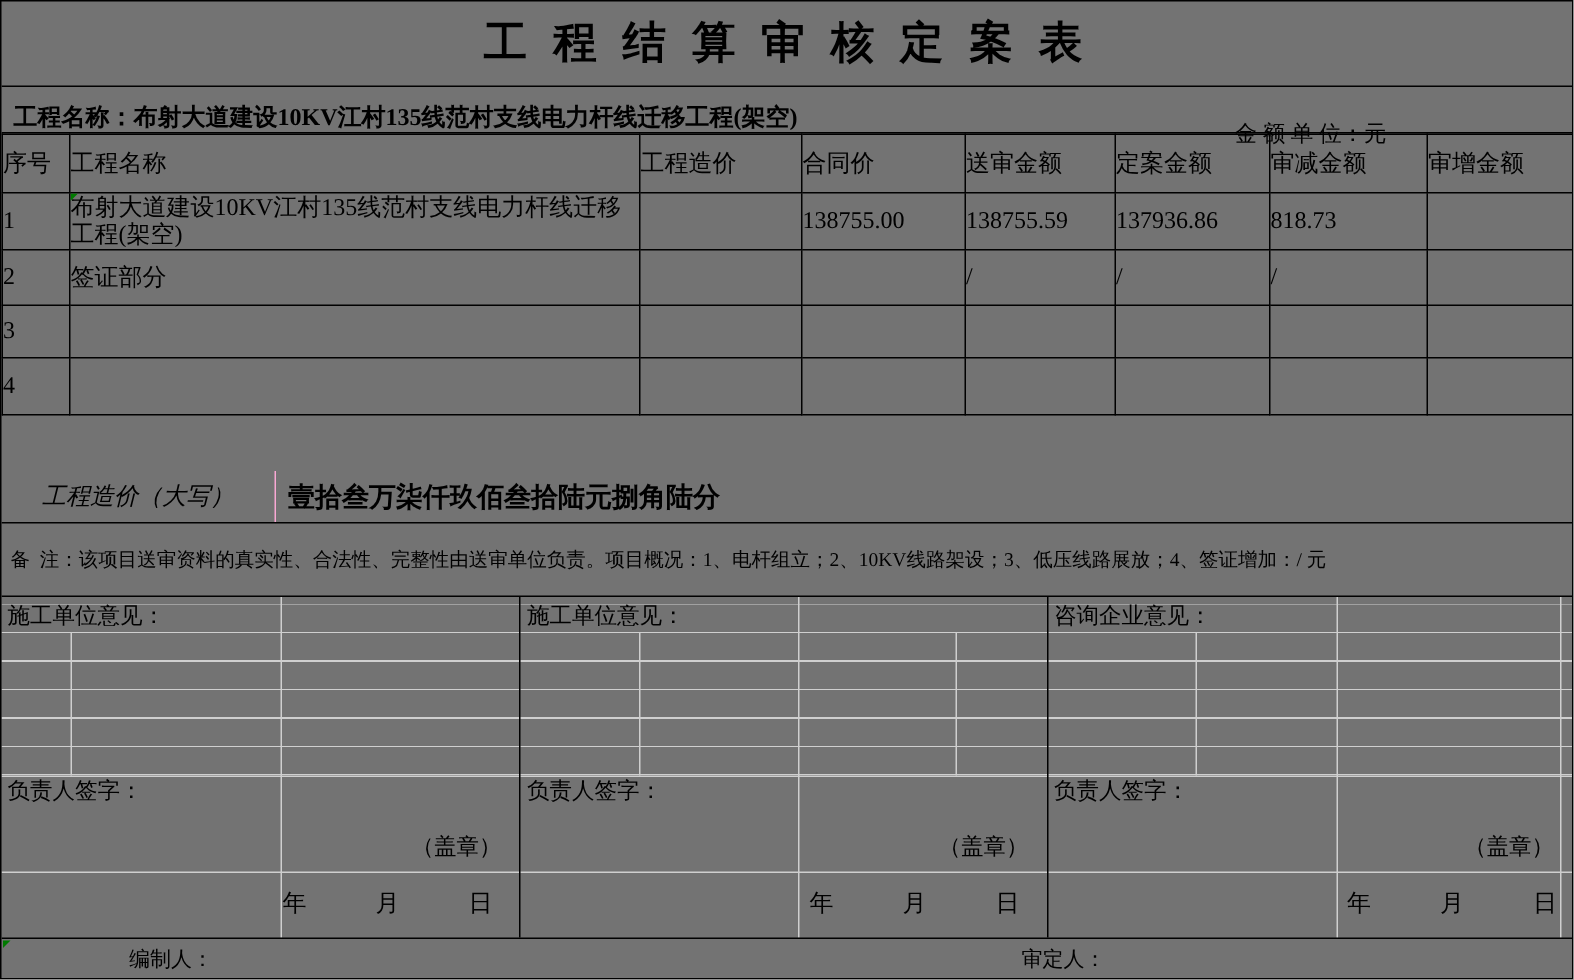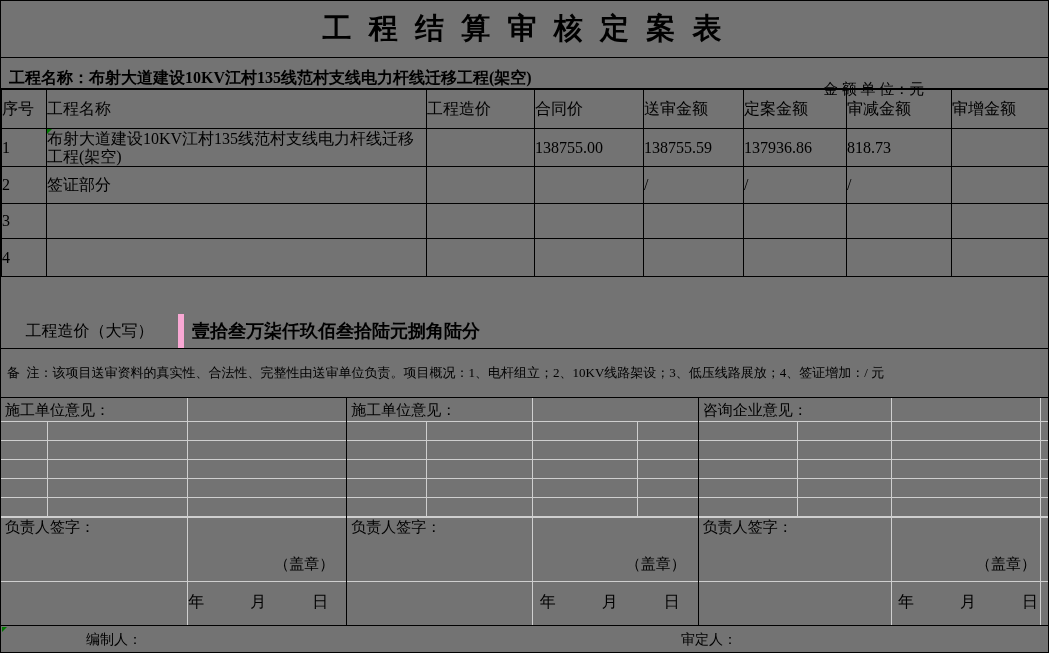--- a/index.html
+++ b/index.html
@@ -22,22 +22,22 @@
   
   table#maintable{position:absolute; top:88px; left:0; width:1049px; border-collapse:collapse; table-layout:fixed;}
   #maintable td{border:1px solid #000; text-align:left; vertical-align:middle;
                 font-size:16px; padding:0 0; overflow:hidden;}
   #maintable td.namecell{position:relative; line-height:18px;}
   .greentri{position:absolute; top:0; left:0; width:0; height:0;
             border-top:5px solid #007a00; border-right:5px solid transparent;}
 
   
   #costband{position:absolute; top:313px; left:0; width:100%; height:35px; border-bottom:1px solid #000; display:flex;}
-  #costband .lbl{width:183px; border-right:6px solid #f9a8d4; display:flex; align-items:center; justify-content:center;
-                 font-size:16px;}
+  #costband .lbl{width:183px; border-right:1px solid #f9a8d4; display:flex; align-items:center; justify-content:center;
+                 font-size:16px;font-style:italic;}
   #costband .val{flex:1; display:flex; align-items:center; padding-left:8px; font-size:18px; font-weight:bold;}
 
   
   #noteband{position:absolute; top:348px; left:0; width:100%; height:49px; border-bottom:1px solid #000;
             display:flex; align-items:center;}
   #noteband .note{font-size:13px; padding-left:6px; white-space:pre;}
 
   
   #opinions{position:absolute; top:397px; left:0; width:100%; height:228px; border-bottom:1px solid #000; display:flex;}
   .op-sec{position:relative; height:100%; overflow:hidden;}

